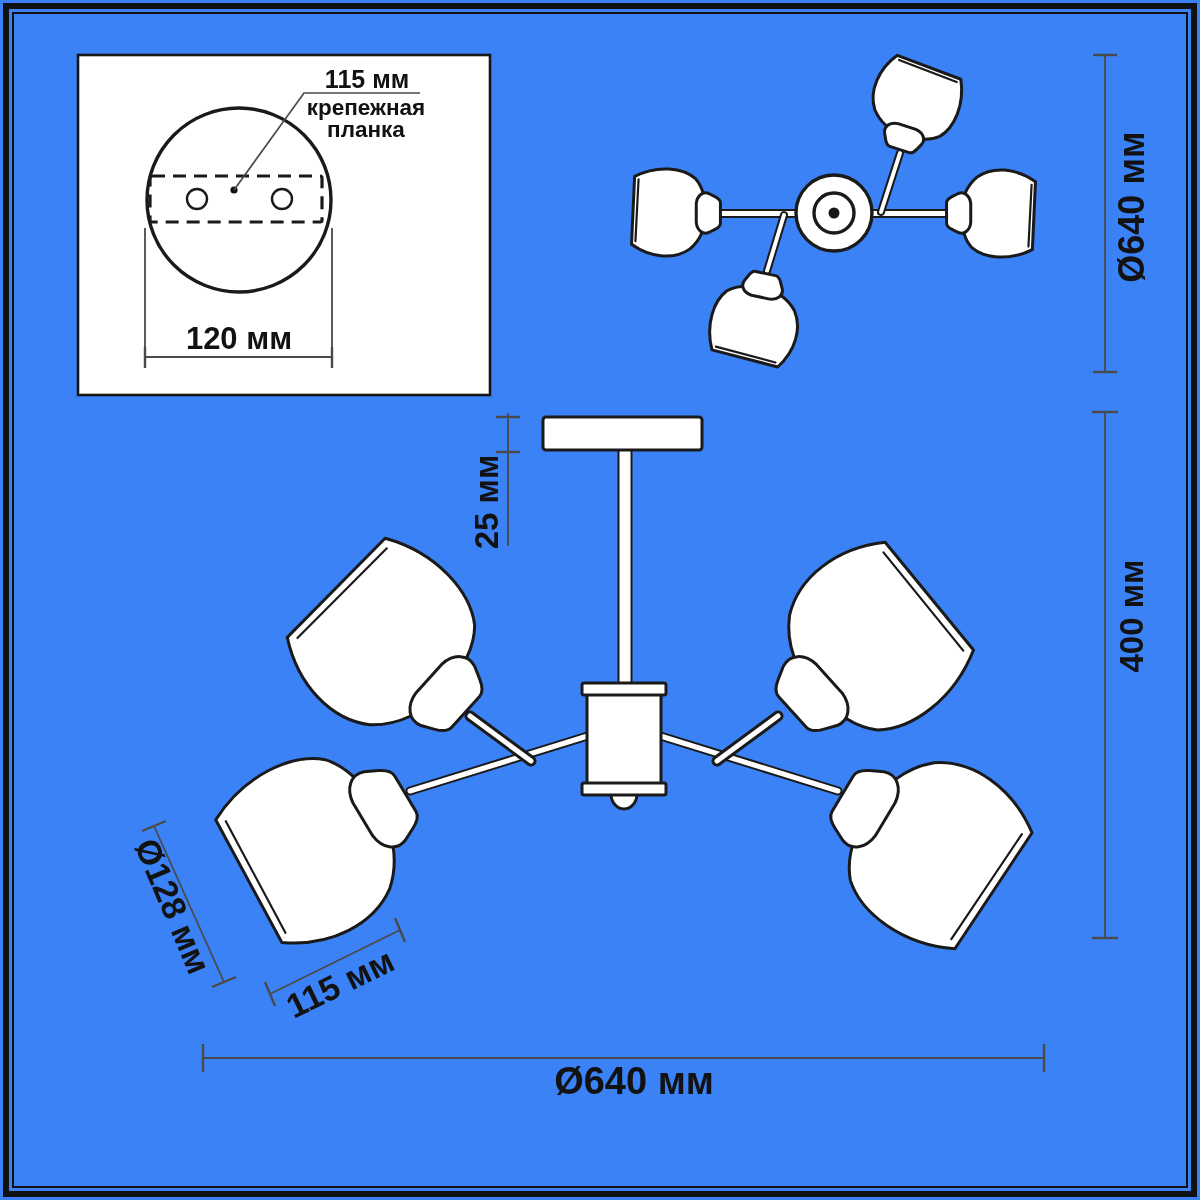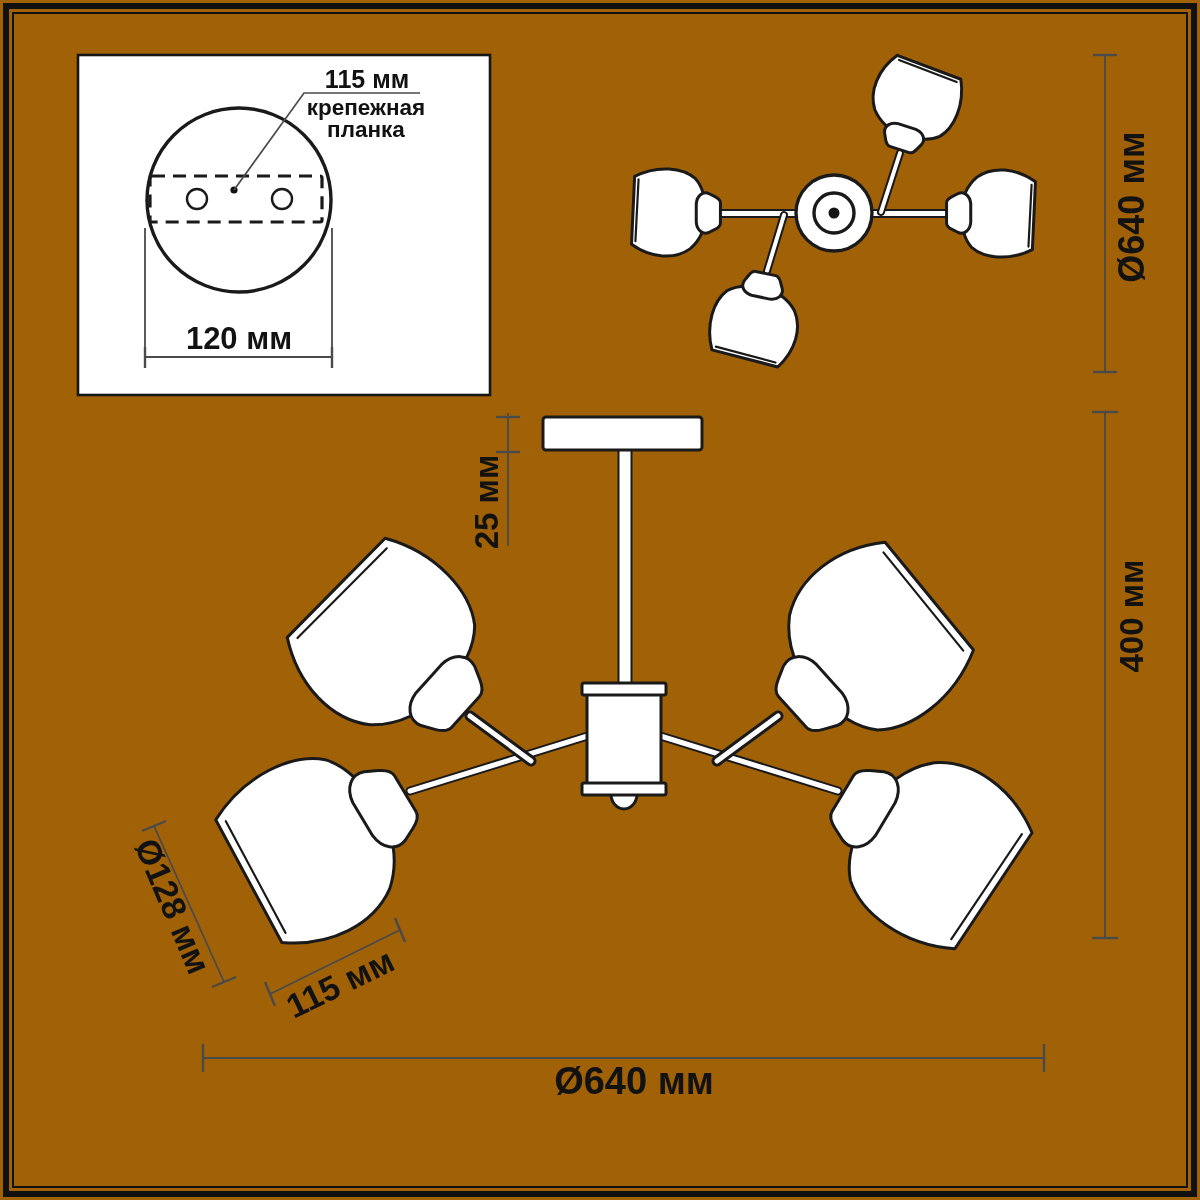--- a/index.html
+++ b/index.html
@@ -1,16 +1,16 @@
 <!DOCTYPE html>
 <html><head>
 <meta charset="utf-8">
 <style>
   html,body{margin:0;padding:0;background:#ffffff;}
-  .page{width:1200px;height:1200px;position:relative;background:#a16207;}
+  .page{width:1200px;height:1200px;position:relative;background:#3b82f6;}
   svg{display:block;}
   text{font-family:"Liberation Sans",sans-serif;fill:#121212;}
   .t-dim{font-weight:600;}
   .t-sm{font-weight:700;}
   .ln{fill:#ffffff;stroke:#1a1a1a;stroke-width:3;stroke-linejoin:round;vector-effect:non-scaling-stroke;}
   .ln2{fill:none;stroke:#1a1a1a;stroke-width:2.2;stroke-linecap:round;vector-effect:non-scaling-stroke;}
   .outline{fill:#ffffff;stroke:#1a1a1a;stroke-width:3;stroke-linejoin:round;}
   .blk{stroke:#1a1a1a;fill:none;}
   .wht{stroke:#ffffff;fill:none;}
   .dim{stroke:#4a4a4a;stroke-width:1.8;fill:none;}

